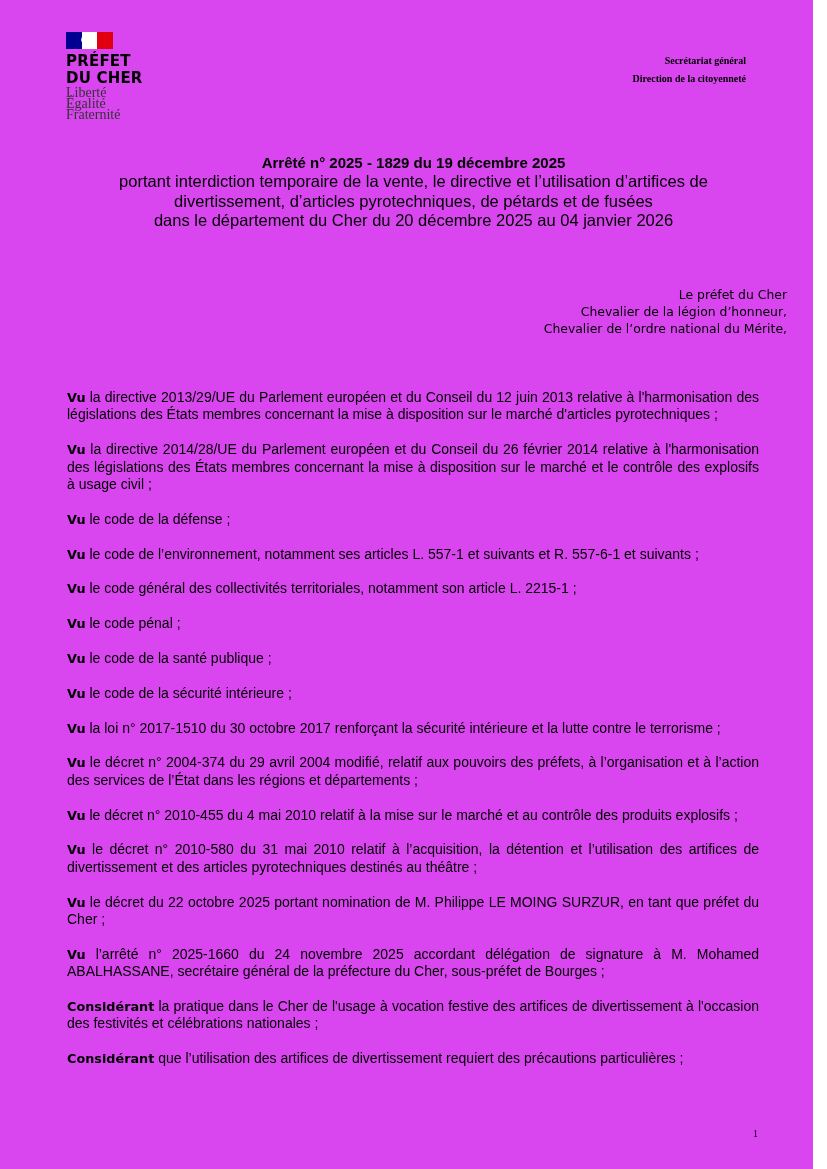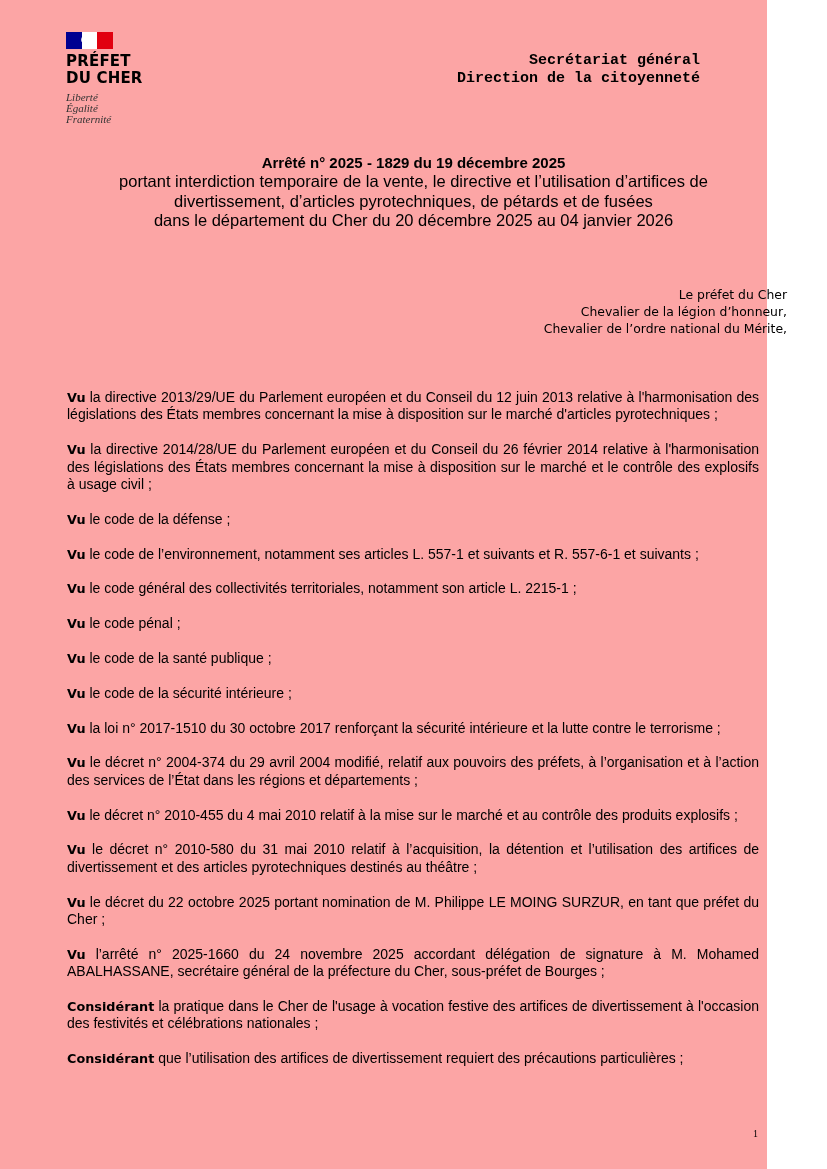--- a/index.html
+++ b/index.html
@@ -1,28 +1,28 @@
 <!DOCTYPE html>
 <html><head>
 <meta charset="utf-8">
 <style>
   html, body { margin: 0; padding: 0; background: #ffffff; }
   body { width: 827px; height: 1169px; position: relative; overflow: hidden; font-family: "Liberation Sans", sans-serif; color: #161616; }
-  .page { position: absolute; left: 0; top: 0; width: 767px; height: 1169px; background: #fca5a5; }
+  .page { position: absolute; left: 0; top: 0; width: 767px; height: 1169px; background: #d946ef; padding-left: 46px; }
 
   .logo { position: absolute; left: 66px; top: 32px; width: 100px; }
   .flag { width: 47px; height: 17px; display: flex; position: relative; }
   .flag .b { width: 16px; background: #000091; }
   .flag .w { width: 15px; background: #ffffff; }
   .flag .r { width: 16px; background: #e1000f; }
   .flag .profile { position: absolute; left: 13px; top: 1px; width: 16px; height: 15px; background: radial-gradient(circle at 60% 45%, #fff 55%, rgba(255,255,255,0) 60%); }
   .logo-title { font-family: "DejaVu Sans", sans-serif; font-weight: bold; font-size: 15px; line-height: 17px; margin-top: 4px; letter-spacing: 0.2px; color: #000; }
-  .motto { font-family: "Liberation Serif", serif; font-style: italic; font-size: 11px; line-height: 11px; margin-top: 5px; color: #333; }
+  .motto { font-family: "Liberation Serif", serif; font-size: 14px; line-height: 11px; color: #333; }
 
-  .service { position: absolute; right: 67px; top: 52px; text-align: right; font-family: Liberation Mono, monospace; font-weight: bold; font-size: 15px; line-height: 18px; color: #000; }
+  .service { position: absolute; right: 67px; top: 52px; text-align: right; font-family: Liberation Serif, serif; font-weight: bold; font-size: 10px; line-height: 18px; color: #000; }
 
   .title-block { position: absolute; left: 40px; width: 747px; top: 153px; text-align: center; }
   .title-main { font-family: "Liberation Sans", sans-serif; font-weight: bold; font-size: 15px; line-height: 19px; color: #000; }
   .title-sub { font-family: "Liberation Sans", sans-serif; font-size: 16.5px; line-height: 19.5px; color: #000; }
 
   .prefet-block { position: absolute; left: 40px; width: 747px; top: 286px; text-align: right; font-family: "DejaVu Sans", sans-serif; font-size: 12.4px; line-height: 17px; color: #000; }
 
   .body-text { position: absolute; left: 67px; width: 692px; top: 389px; font-family: "Liberation Sans", sans-serif; font-size: 14px; line-height: 17.4px; color: #000; }
   .para { text-align: justify; margin: 0 0 17.4px 0; }
   .para .lead { font-weight: bold; font-family: "DejaVu Sans", sans-serif; font-size: 12.8px; }

